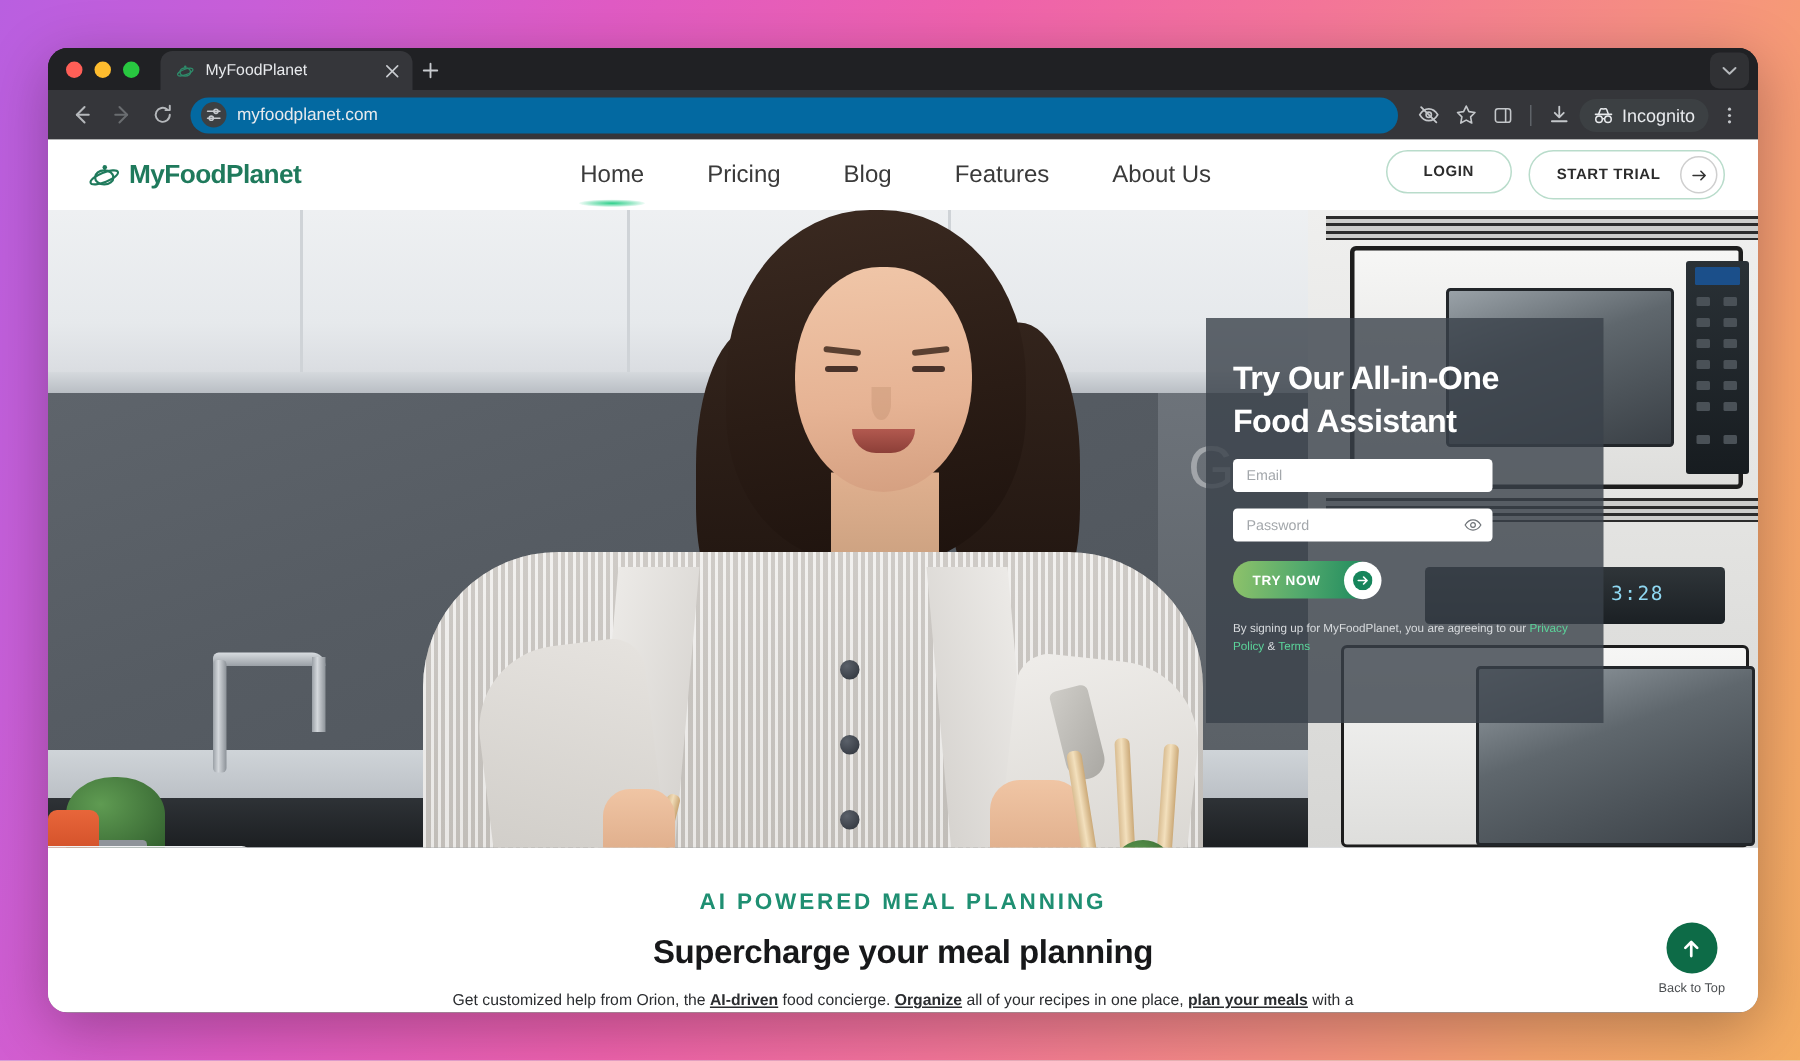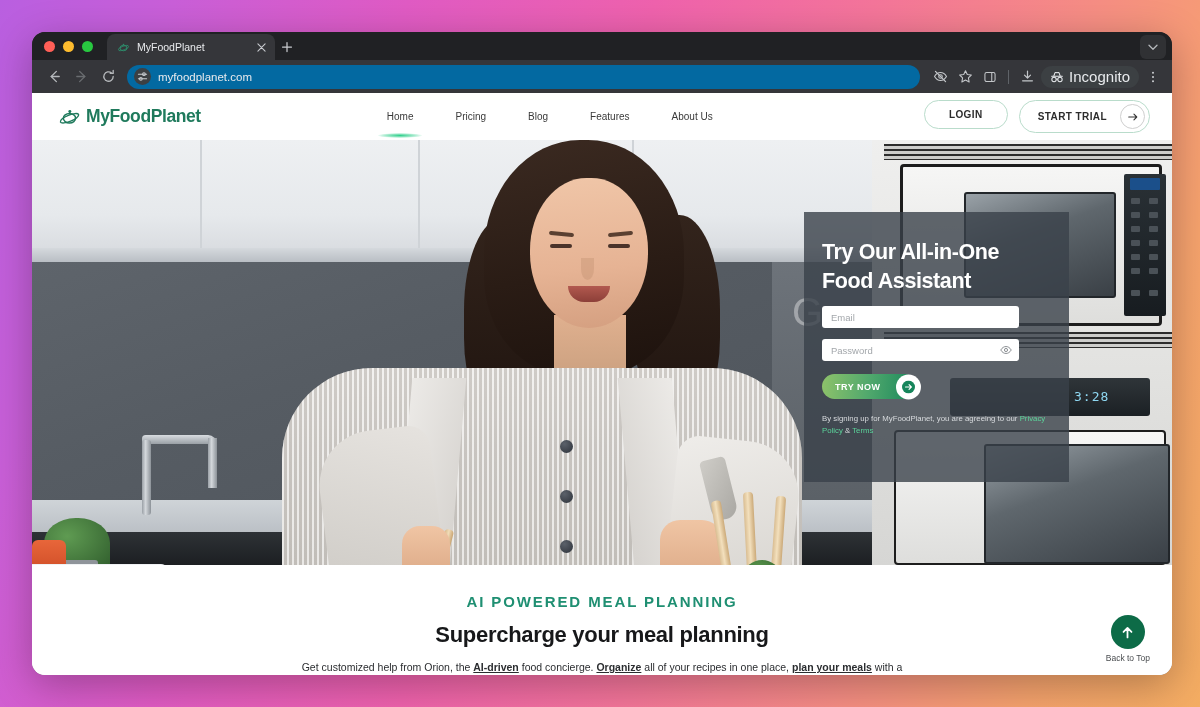--- a/index.html
+++ b/index.html
@@ -122,21 +122,21 @@
   }
   .tb-sep { width: 1px; height: 14px; background: #5f6368; margin: 0 4px; flex: 0 0 1px; }
   .incognito-pill {
     height: 22px;
     border-radius: 11px;
     background: #3c4043;
     display: flex; align-items: center;
     gap: 5px;
     padding: 0 9px;
     color: #e8eaed;
-    font-size: 15px;
+    font-size: 12px;
     white-space: nowrap;
     flex: 0 0 auto;
   }
 
   
   .viewport {
     height: 582px;
     background: #fff;
     position: relative;
     overflow: hidden;
@@ -159,21 +159,21 @@
     color: #1f7a5c;
     letter-spacing: -.4px;
   }
   .nav {
     display: flex;
     gap: 0;
     margin-left: 165px;
     align-items: center;
   }
   .nav-item {
-    font-size: 10px;
+    font-size: 16px;
     color: #3a3a3a;
     padding: 0 21px;
     position: relative;
     height: 47px;
     display: flex; align-items: center;
   }
   .nav-item.active::after {
     content: "";
     position: absolute;
     bottom: 2px; left: 50%;
@@ -503,21 +503,21 @@
   }
   .card-sub {
     color: #e3e6e9;
     font-size: 9.5px;
     line-height: 1.5;
     margin-top: 11px;
     width: 232px;
   }
   .field {
     margin-top: 11px;
-    width: 197px;
+    width: 173px;
     height: 22px;
     background: #fff;
     border-radius: 3px;
     display: flex;
     align-items: center;
     padding: 0 9px;
     position: relative;
   }
   .field input {
     border: 0; outline: 0; background: transparent;

